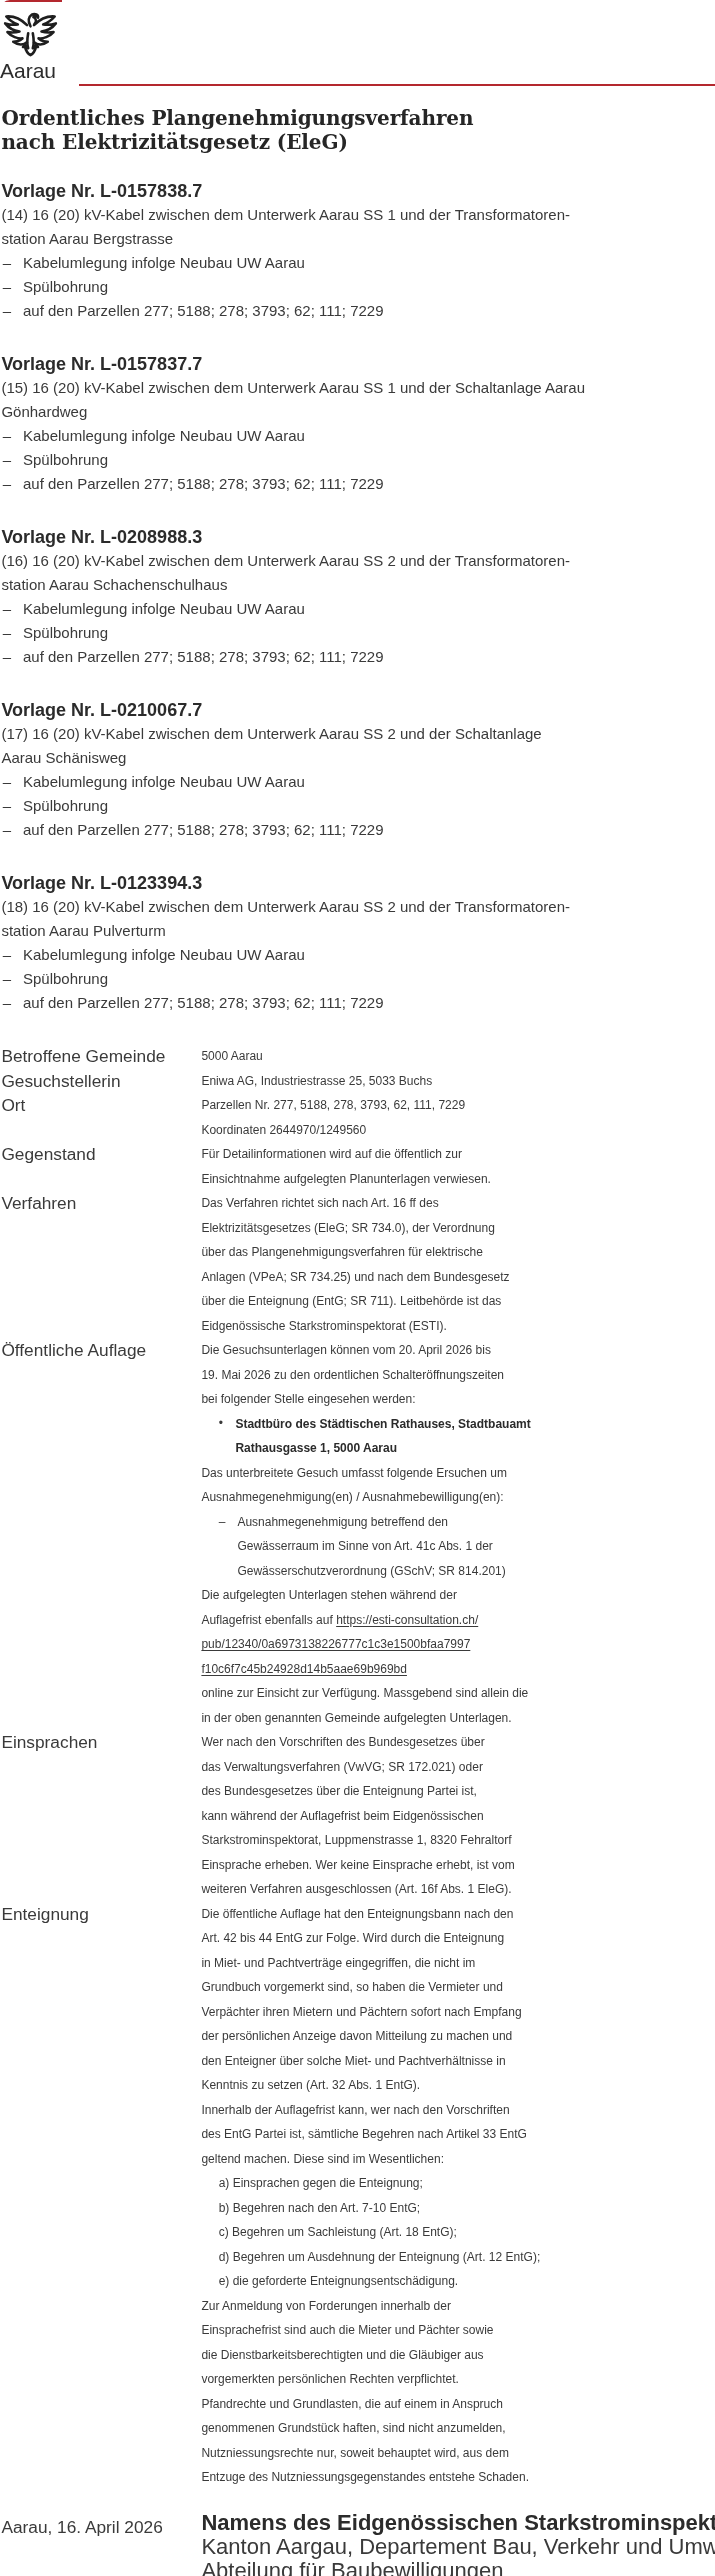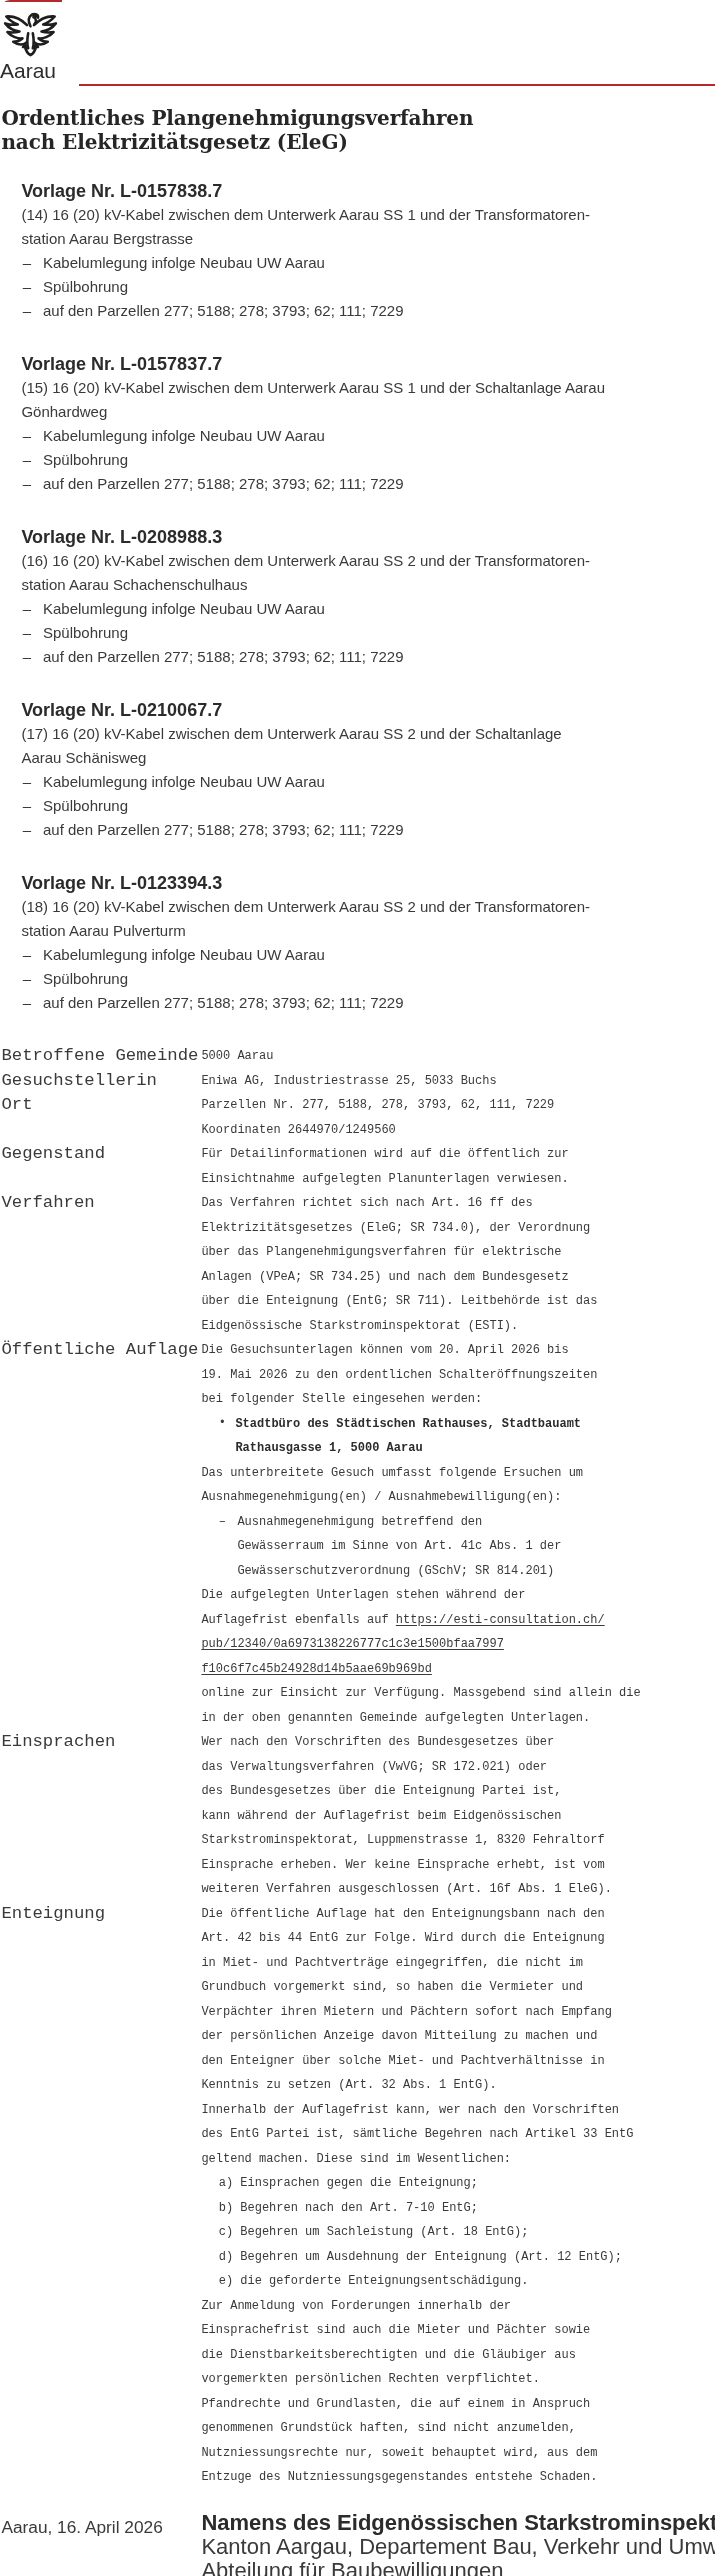--- a/index.html
+++ b/index.html
@@ -13,28 +13,28 @@
   .eagle{position:absolute;left:1.4px;top:9.4px;width:59px;height:53px;}
   .brand-name{position:absolute;left:0px;top:60px;font-size:21px;line-height:21.6px;color:#2d2d2d;}
   .header-rule{position:absolute;left:79px;right:0;top:84px;height:2.2px;background:var(--accent);}
 
   
   .title{margin:20px 0 0 1.4px;font-family:"DejaVu Serif", serif;font-weight:bold;
          font-size:20px;line-height:24px;color:var(--ink-strong);letter-spacing:-0.1px;}
 
   
   .vorlagen{margin:25px 0 0 1.4px;}
-  .vorlage{margin-bottom:29px;padding-left:20px;}
+  .vorlage{margin-bottom:29px;}
   .v-head{font-weight:bold;font-size:18px;line-height:24px;color:#2b2b2b;}
   .v-line{font-size:15px;line-height:24px;white-space:nowrap;}
   .v-bullet{position:relative;padding-left:21.6px;}
   .v-bullet .marker{position:absolute;left:1.4px;top:0;}
 
   
-  .details{margin:2.9px 0 0 1.4px;font-family:Liberation Mono, monospace;}
+  .details{margin:2.9px 0 0 1.4px;}
   .d-row{position:relative;}
   .d-label{position:absolute;left:0;top:0;font-size:17.3px;line-height:24.5px;white-space:nowrap;}
   .d-lines{margin-left:200px;}
   .d-line{font-size:12px;line-height:24.5px;white-space:nowrap;position:relative;}
   .s-b{padding-left:34px;font-weight:bold;color:#2b2b2b;}
   .s-b .marker{position:absolute;left:17.3px;top:-0.7px;font-weight:normal;color:var(--ink);}
   .s-b2{padding-left:34px;font-weight:bold;color:#2b2b2b;}
   .s-d{padding-left:36px;}
   .s-d .marker{position:absolute;left:17.3px;top:0;}
   .s-d2{padding-left:36px;}

